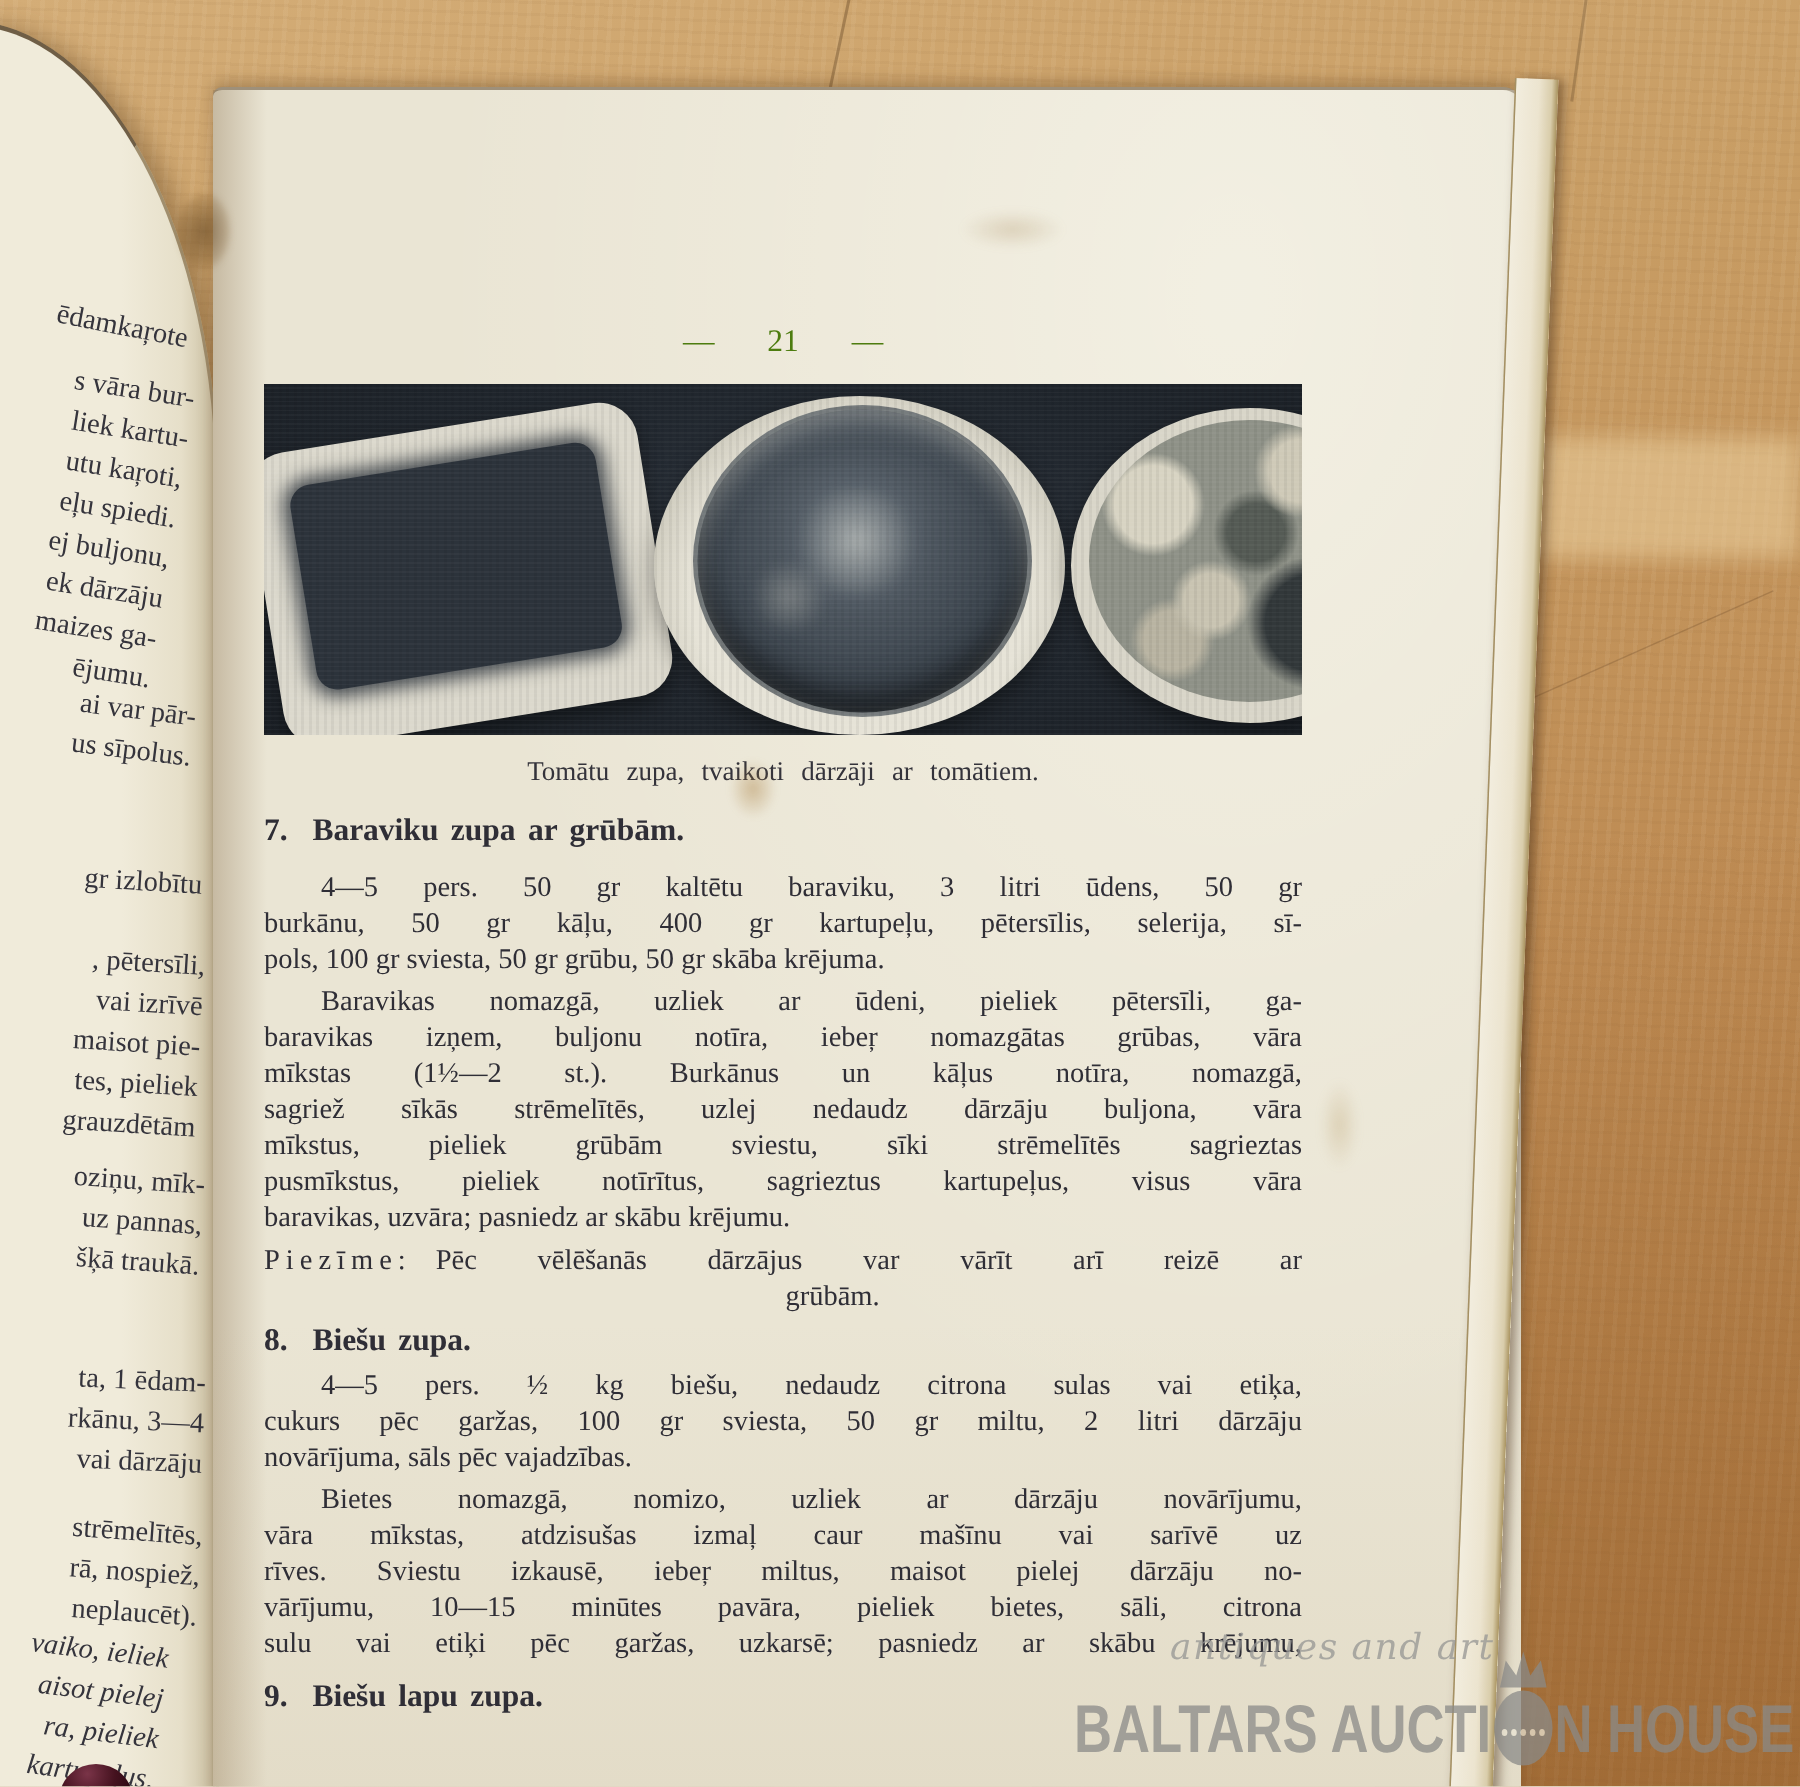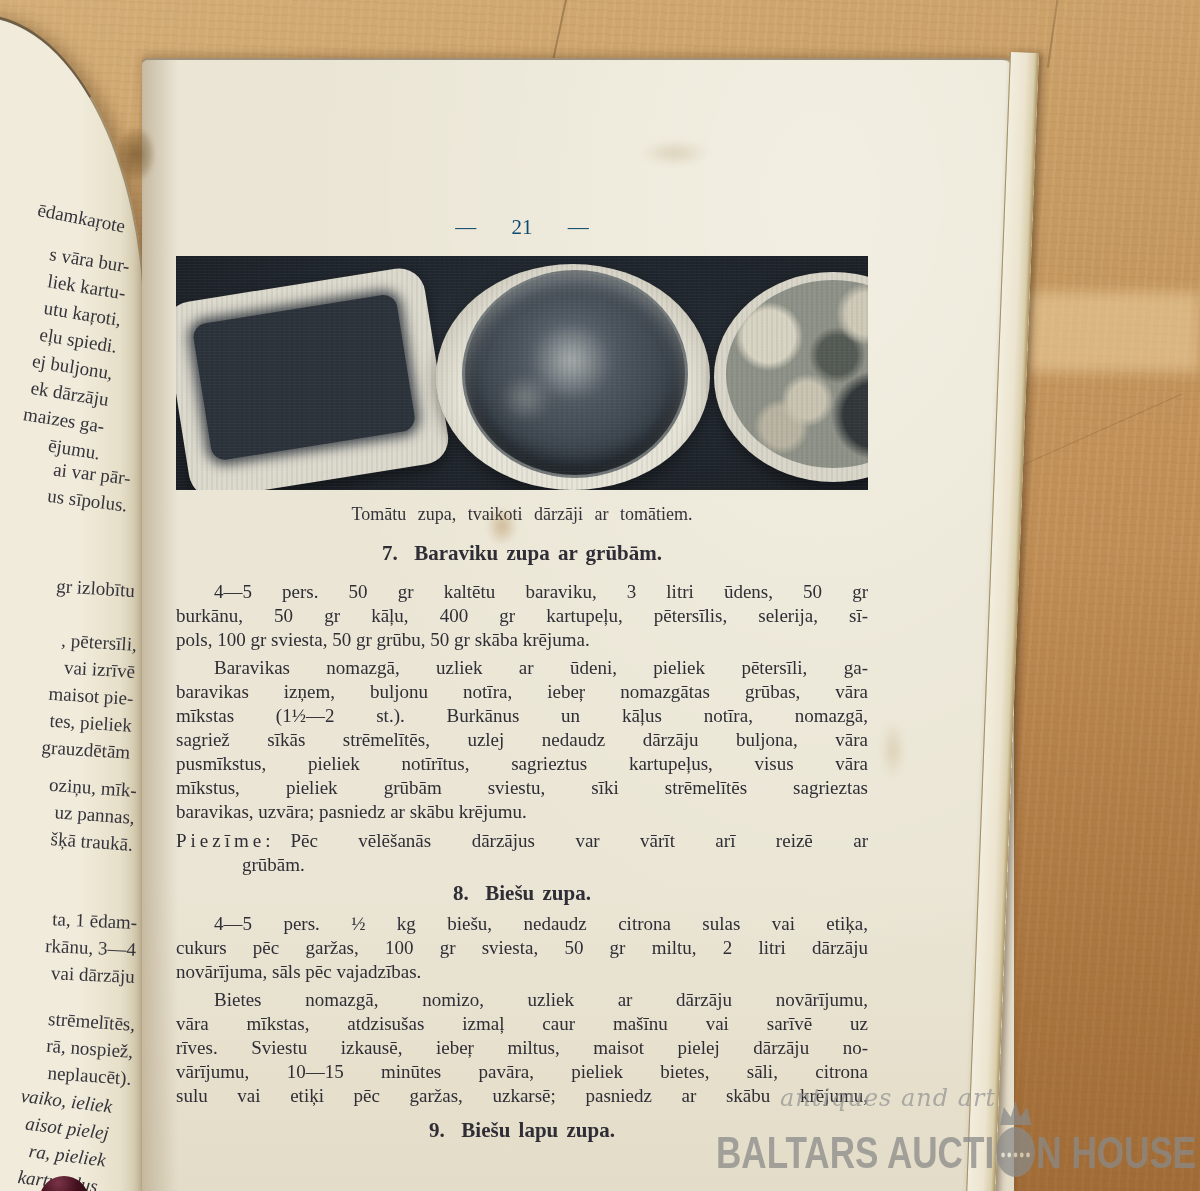--- a/index.html
+++ b/index.html
@@ -63,21 +63,21 @@
     transform:rotate(2.2deg); transform-origin:top left;
     box-shadow:4px 0 7px rgba(75,50,25,.5);
     border-left:1px solid rgba(150,130,95,.4);
   }
 
   .rp-content { position:absolute; left:34px; top:0; width:692px; color:#2f2e36; }
   .line { line-height:24px; font-size:19px; white-space:nowrap; }
   .line.j { text-align:justify; text-align-last:justify; }
   .indent-first .line:first-child { padding-left:38px; }
 
-  .page-num { margin-top:155px; text-align:center; font-size:21px; word-spacing:30px; color:#0c4a6e; }
+  .page-num { margin-top:155px; text-align:center; font-size:21px; word-spacing:30px; color:#4d7c0f; }
 
   .photo { margin-top:16px; height:234px; position:relative; overflow:hidden;
     background:radial-gradient(ellipse at 50% 45%, #2a313a 0%, #20262d 60%, #1b2026 100%); }
   .photo::after { content:""; position:absolute; inset:0;
     background:
       repeating-linear-gradient(0deg, rgba(255,255,255,.03) 0 1px, rgba(0,0,0,0) 1px 3px),
       repeating-linear-gradient(90deg, rgba(0,0,0,.05) 0 2px, rgba(0,0,0,0) 2px 5px); }
   .tray { position:absolute; left:0px; top:28px; width:262px; height:198px;
     background:#dcd9cd; border-radius:26px; transform:rotate(-9deg);
     box-shadow:0 6px 14px rgba(0,0,0,.45); }
@@ -102,29 +102,29 @@
       radial-gradient(circle at 66% 18%, #cfcab8 0 10%, rgba(0,0,0,0) 15%),
       radial-gradient(circle at 84% 42%, #d4cfbd 0 9%, rgba(0,0,0,0) 14%),
       radial-gradient(circle at 70% 72%, #32383a 0 16%, rgba(0,0,0,0) 22%),
       radial-gradient(circle at 38% 64%, #c9c4b2 0 10%, rgba(0,0,0,0) 15%),
       radial-gradient(circle at 52% 40%, #555b55 0 12%, rgba(0,0,0,0) 18%),
       radial-gradient(circle at 26% 78%, #b9b4a2 0 9%, rgba(0,0,0,0) 13%),
       radial-gradient(circle at 88% 70%, #c2bdab 0 8%, rgba(0,0,0,0) 12%),
       #8f9288; }
 
   .caption { margin-top:14px; text-align:center; font-size:18px; word-spacing:7px; color:#34333b; }
-  .recipe-h { margin-top:15px; text-align:center; font-size:21px; font-weight:bold;
+  .recipe-h { margin-top:15px; text-align:left; font-size:21px; font-weight:bold;
     word-spacing:3px; line-height:27px; white-space:pre; }
   .para { margin-top:13px; }
   .para.method { margin-top:4px; }
   .note { margin-top:5px; font-size:19px; }
   .note-l1 { display:flex; line-height:24px; }
   .note-label { letter-spacing:4px; white-space:nowrap; }
   .note-text { flex:1; margin-left:16px; text-align:justify; text-align-last:justify; white-space:nowrap; }
-  .note-l2 { line-height:24px; padding-left:66px; }
+  .note-l2 { line-height:24px; padding-left:66px;text-align:center; }
   .h8 { margin-top:3px; }
   .p3 { margin-top:5px; }
   .p4 { margin-top:2px; }
   .h9 { margin-top:9px; }
 
   
   .stain { position:absolute; border-radius:50%; pointer-events:none; }
   .stain-gutter { left:118px; top:128px; width:36px; height:52px;
     background:radial-gradient(ellipse, rgba(96,66,30,.6), rgba(120,85,40,.25) 60%, rgba(0,0,0,0) 75%); filter:blur(2px); }
   .stain-caption { left:486px; top:506px; width:32px; height:40px;
@@ -239,22 +239,22 @@
       <div class="para indent-first">
           <div class="line j">4—5 pers.  50 gr kaltētu baraviku, 3 litri ūdens, 50 gr</div>
           <div class="line j">burkānu, 50 gr kāļu, 400 gr kartupeļu, pētersīlis, selerija, sī-</div>
           <div class="line">pols, 100 gr sviesta, 50 gr grūbu, 50 gr skāba krējuma.</div>
         </div>
       <div class="para method indent-first">
           <div class="line j">Baravikas nomazgā, uzliek ar ūdeni, pieliek pētersīli, ga-</div>
           <div class="line j">baravikas izņem, buljonu notīra, iebeŗ nomazgātas grūbas, vāra</div>
           <div class="line j">mīkstas (1½—2 st.).  Burkānus un kāļus notīra, nomazgā,</div>
           <div class="line j">sagriež sīkās strēmelītēs, uzlej nedaudz dārzāju buljona, vāra</div>
+          <div class="line j">mīkstus, pieliek grūbām sviestu, sīki strēmelītēs sagrieztas</div>
           <div class="line j">pusmīkstus, pieliek notīrītus, sagrieztus kartupeļus, visus vāra</div>
-          <div class="line j">mīkstus, pieliek grūbām sviestu, sīki strēmelītēs sagrieztas</div>
           <div class="line">baravikas, uzvāra; pasniedz ar skābu krējumu.</div>
         </div>
 
       <div class="note">
         <div class="note-l1">
           <span class="note-label">Piezīme:</span>
           <span class="note-text">Pēc vēlēšanās dārzājus var vārīt arī reizē ar</span>
         </div>
         <div class="note-l2">grūbām.</div>
       </div>

